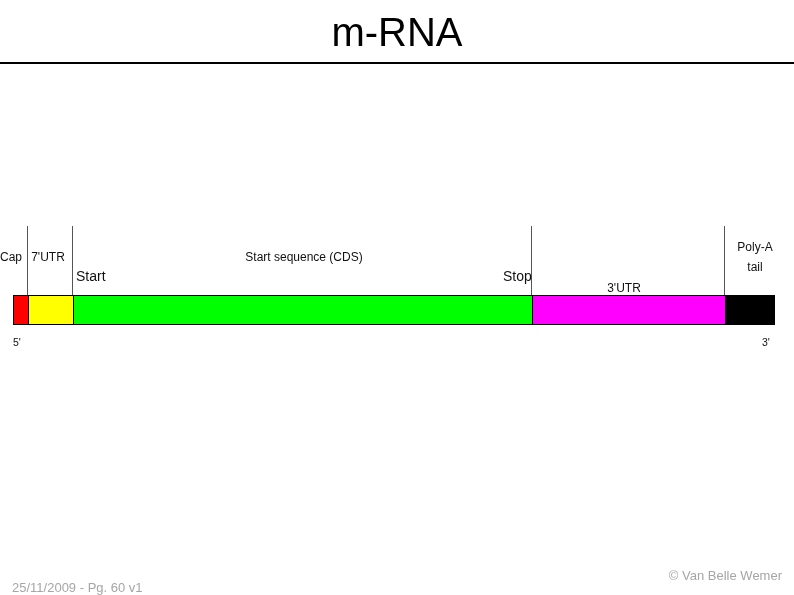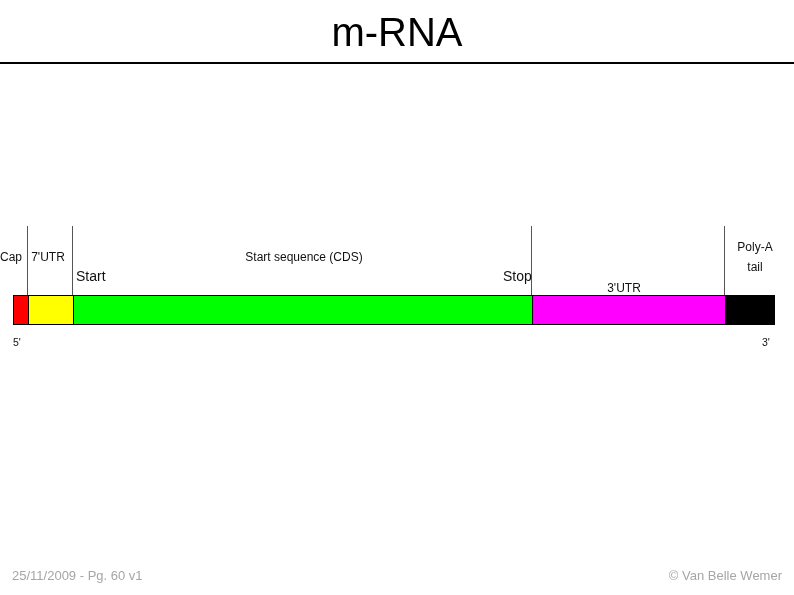--- a/index.html
+++ b/index.html
@@ -114,21 +114,21 @@
     position: absolute;
     font-size: 10.5px;
     color: #111111;
     font-family: "Liberation Sans", sans-serif;
   }
 
   
   .footer-left {
     position: absolute;
     left: 12px;
-    bottom: 12px;
+    bottom: 0;
     font-size: 13px;
     color: #a6a6a6;
     font-family: "Liberation Sans", sans-serif;
   }
   .footer-right {
     position: absolute;
     right: 12px;
     bottom: 12px;
     font-size: 13px;
     color: #a6a6a6;

